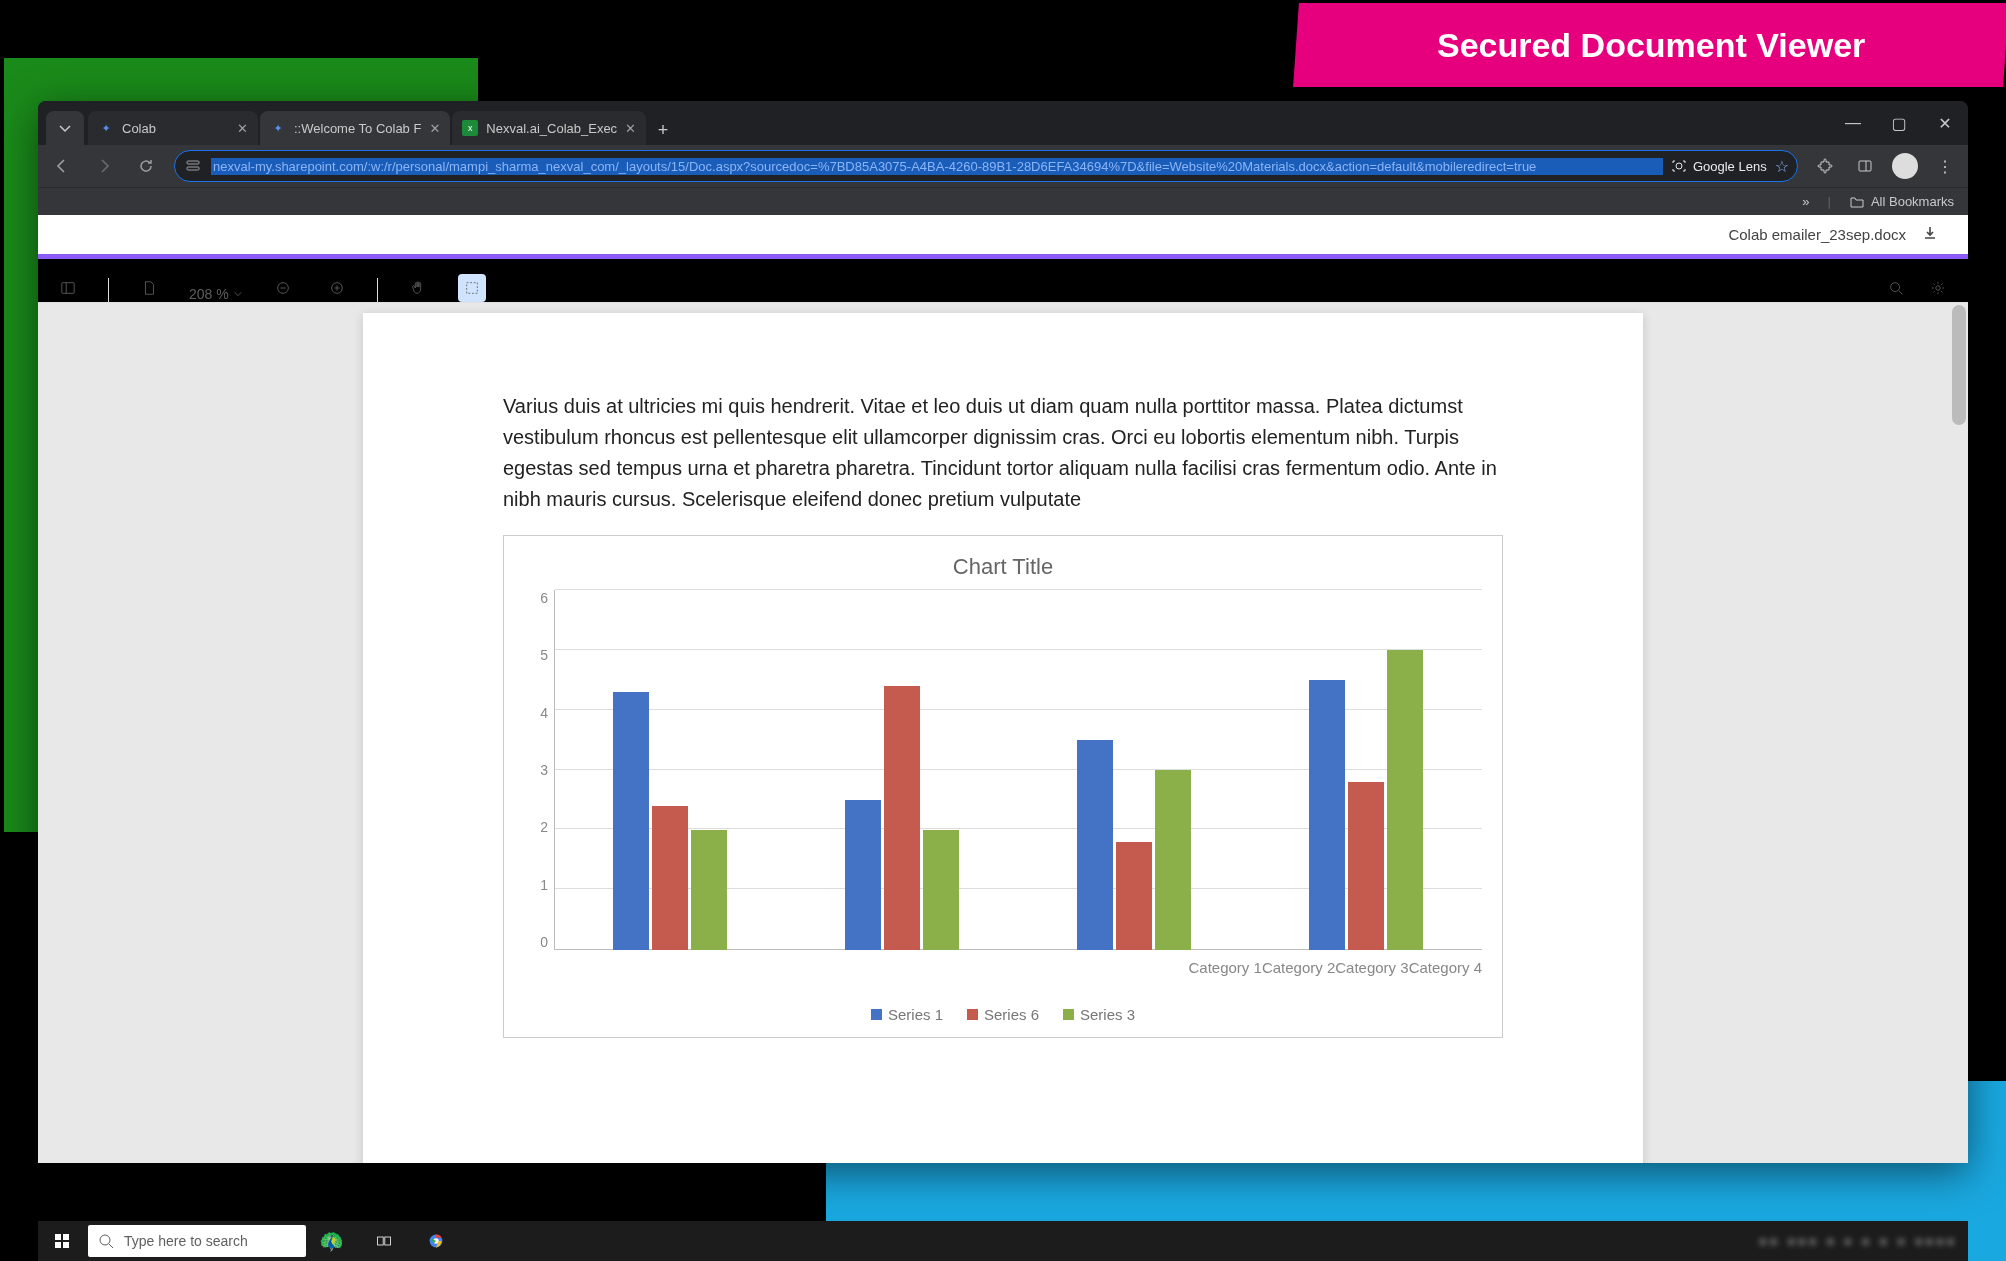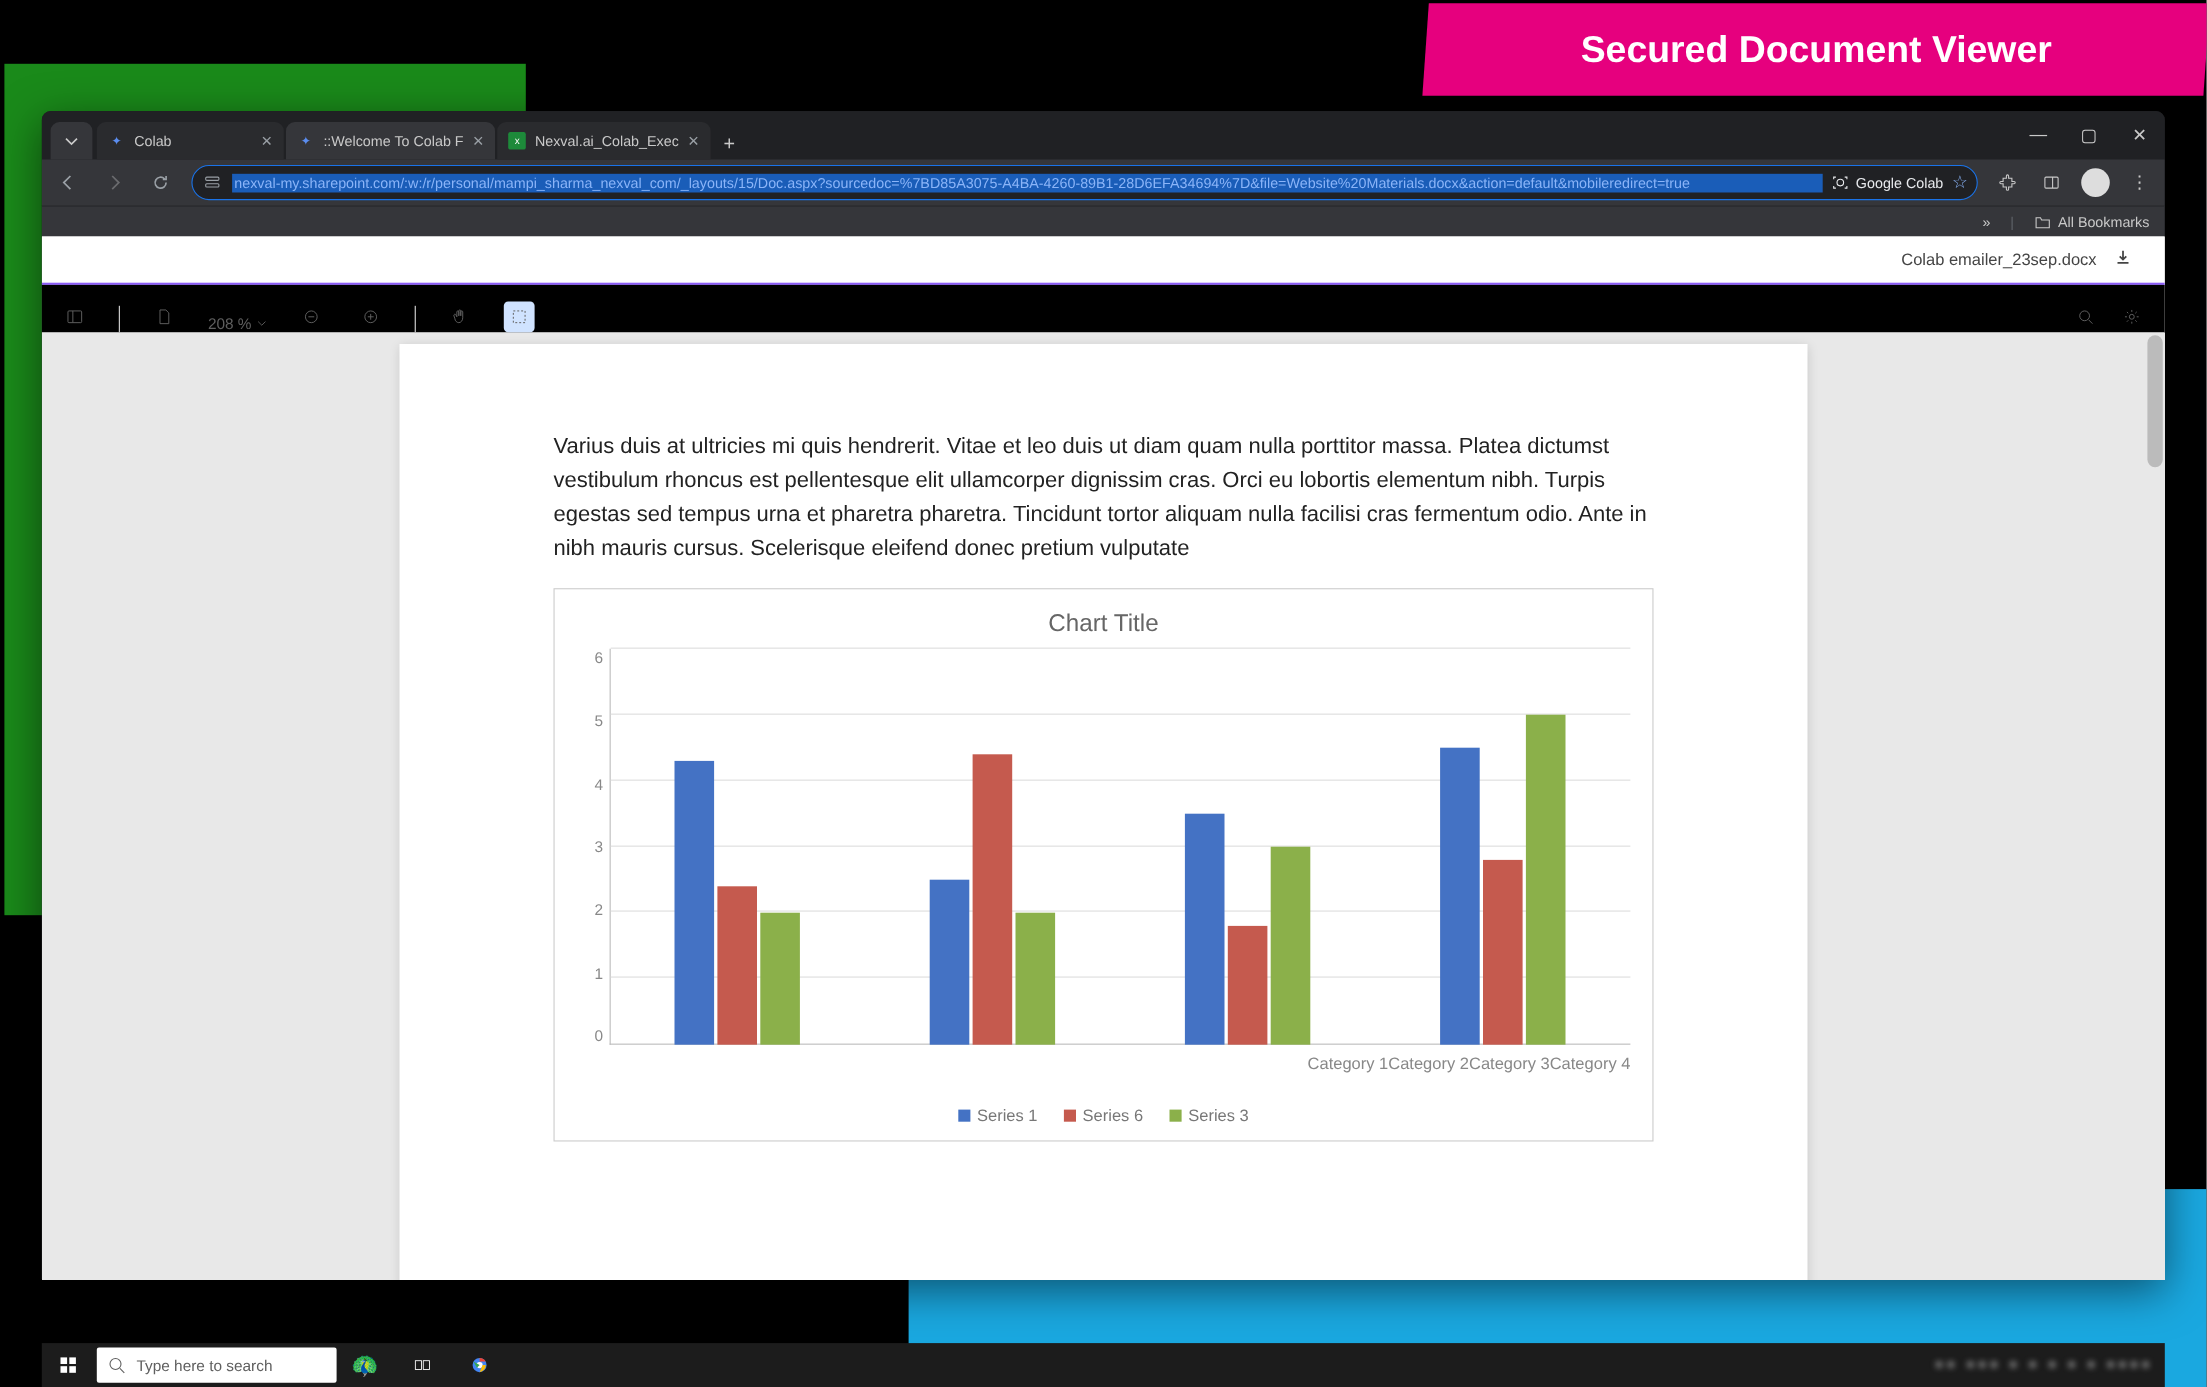--- a/index.html
+++ b/index.html
@@ -25,21 +25,21 @@
 .omnibox{flex:1;height:32px;background:#202124;border:1.5px solid #1a73e8;border-radius:16px;display:flex;align-items:center;padding:12px 8px;gap:8px}
 .omni-ico{width:20px;color:#9aa0a6;display:flex;align-items:center;justify-content:center;font-size:13px}
 .urltext{flex:1;color:#8ab4f8;font-size:13px;white-space:nowrap;overflow:hidden;background:#1a5db8;padding:1px 2px}
 .lens{display:flex;align-items:center;gap:6px;color:#e8eaed;font-size:13px}
 .star{color:#8ab4f8}
 .ext{width:26px;color:#c9c9c9;display:flex;align-items:center;justify-content:center}
 .avatar{width:26px;height:26px;border-radius:50%;background:#ddd;display:inline-block}
 .bookbar{height:28px;background:#35363a;border-top:1px solid #2a2b2e;display:flex;align-items:center;justify-content:flex-end;padding-right:14px;gap:18px;color:#c9c9c9;font-size:13px}
 .bookbar .sep{color:#5f6368}
 .viewer{position:absolute;left:0;top:114px;right:0;bottom:0;background:#fff;display:flex;flex-direction:column}
-.viewer-hdr{height:44px;background:#fff;border-bottom:2px solid #8b5cf6;display:flex;align-items:center;justify-content:flex-end;padding-right:26px;gap:16px}
+.viewer-hdr{height:44px;background:#fff;border-bottom:5px solid #8b5cf6;display:flex;align-items:center;justify-content:flex-end;padding-right:26px;gap:16px}
 .fname{color:#444;font-size:15px}
 .dl{width:20px;color:#444}
 .viewer-tools{height:44px;background:#000000;border-bottom:1px solid #e0e0e0;display:flex;align-items:flex-end;padding:0 16px;gap:26px;position:relative}
 .tbtn{width:28px;height:28px;display:flex;align-items:center;justify-content:center;color:#5f5f5f;border-radius:4px}
 .tbtn.active{background:#d0e3ff}
 .zoom{color:#5f5f5f;font-size:14px;display:flex;align-items:center;gap:4px}
 .tsep{width:1px;height:24px;background:#ddd}
 .tools-right{position:absolute;right:16px;display:flex;gap:14px}
 .viewer-body{flex:1;background:#e8e8e8;overflow:auto;position:relative}
 .page{width:1280px;min-height:860px;background:#fff;margin:10px auto 40px;box-shadow:0 2px 10px rgba(0,0,0,.15);padding:78px 140px 40px}
@@ -131,21 +131,21 @@
               <rect x="2" y="3" width="12" height="3" rx="1" stroke="#9aa0a6" fill="none"></rect>
               <rect x="2" y="9" width="12" height="3" rx="1" stroke="#9aa0a6" fill="none"></rect>
             </svg>
         </span>
         <span class="urltext">nexval-my.sharepoint.com/:w:/r/personal/mampi_sharma_nexval_com/_layouts/15/Doc.aspx?sourcedoc=%7BD85A3075-A4BA-4260-89B1-28D6EFA34694%7D&amp;file=Website%20Materials.docx&amp;action=default&amp;mobileredirect=true</span>
         <span class="lens">
           <svg viewBox="0 0 16 16">
               <circle cx="8" cy="8" r="3" stroke="#e8eaed" fill="none"></circle>
               <path d="M2 5V3h2M14 5V3h-2M2 11v2h2M14 11v2h-2" stroke="#e8eaed" fill="none"></path>
             </svg>
-          <span>Google Colab</span>
+          <span>Google Lens</span>
         </span>
         <span class="star">☆</span>
       </div>
       <div class="ext">
         <svg viewBox="0 0 16 16">
             <path d="M4 4h3V2a1 1 0 012 0v2h3v3h2a1 1 0 010 2h-2v3H9v2a1 1 0 01-2 0v-2H4V9H2a1 1 0 010-2h2z" stroke="#c9c9c9" fill="none"></path>
           </svg>
       </div>
       <div class="ext">
         <svg viewBox="0 0 16 16">

